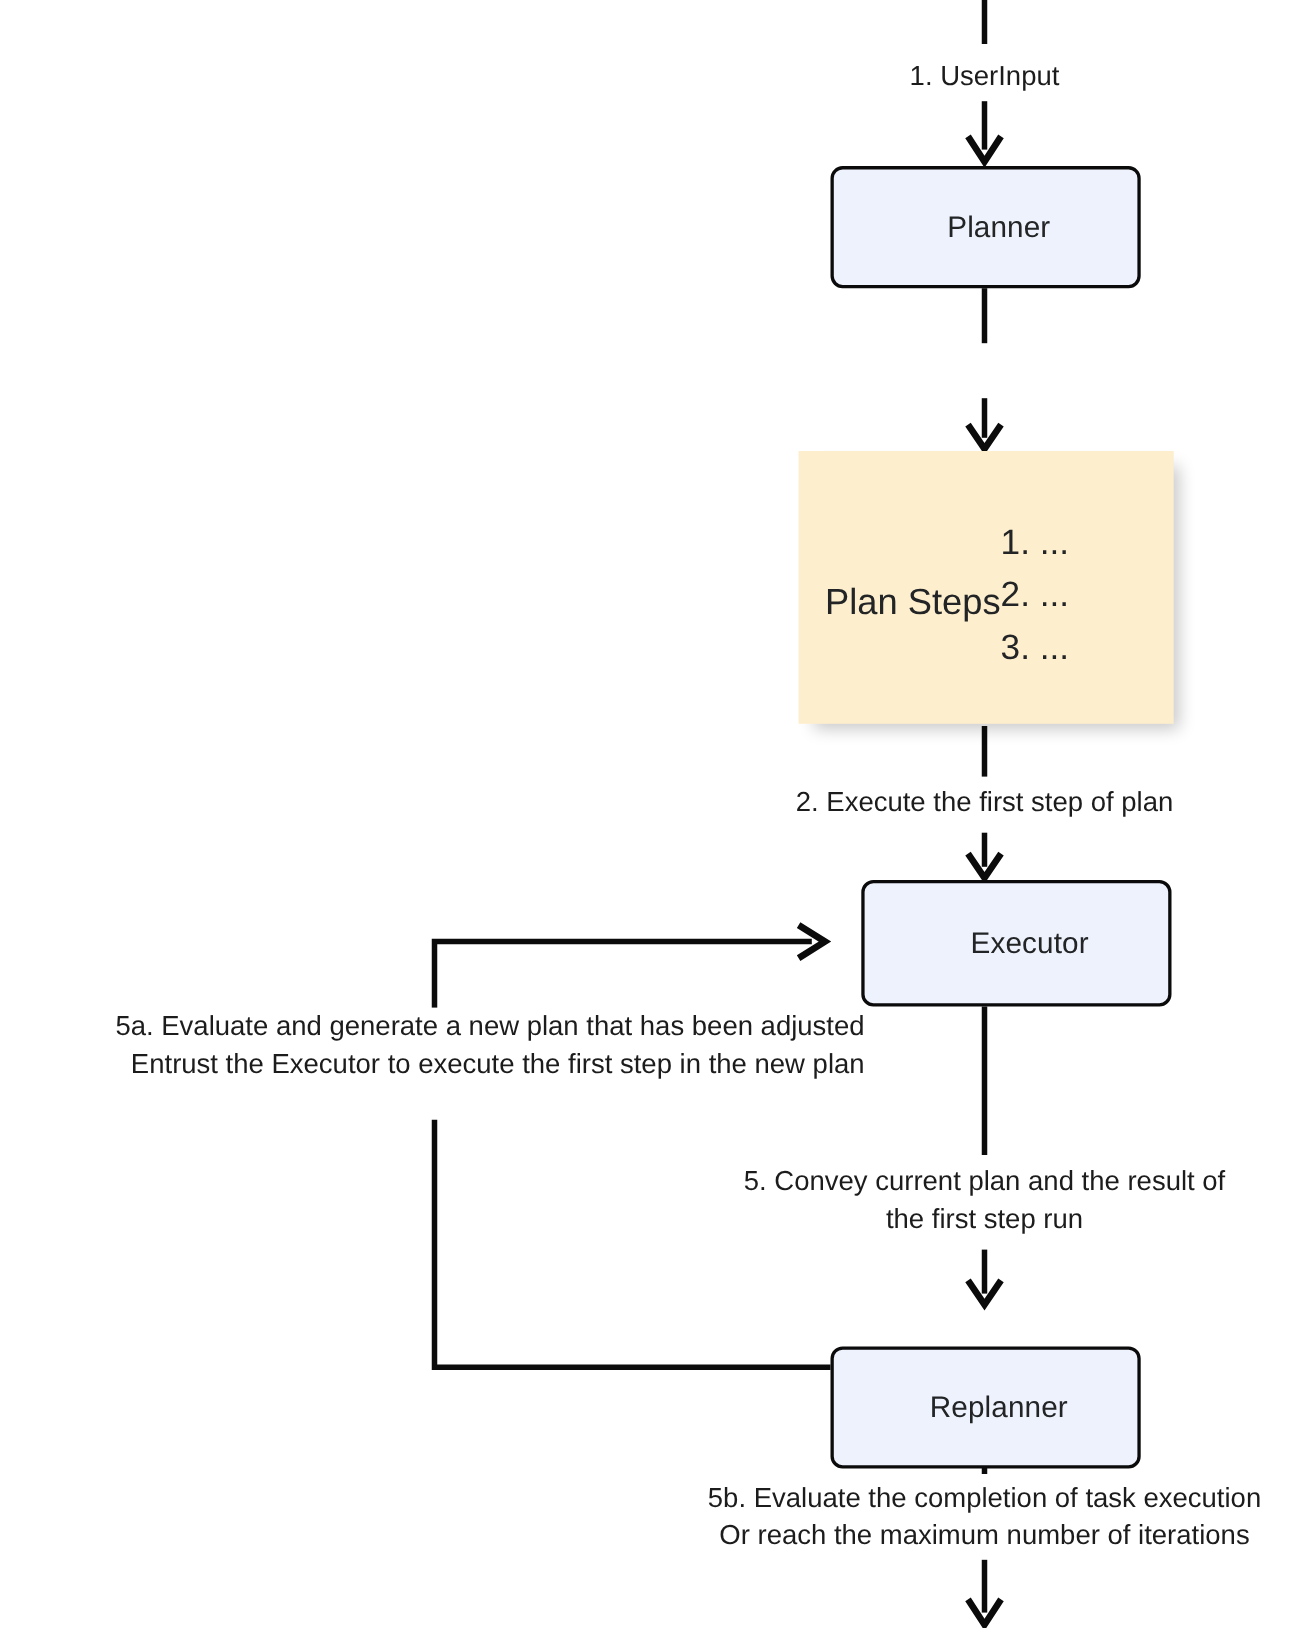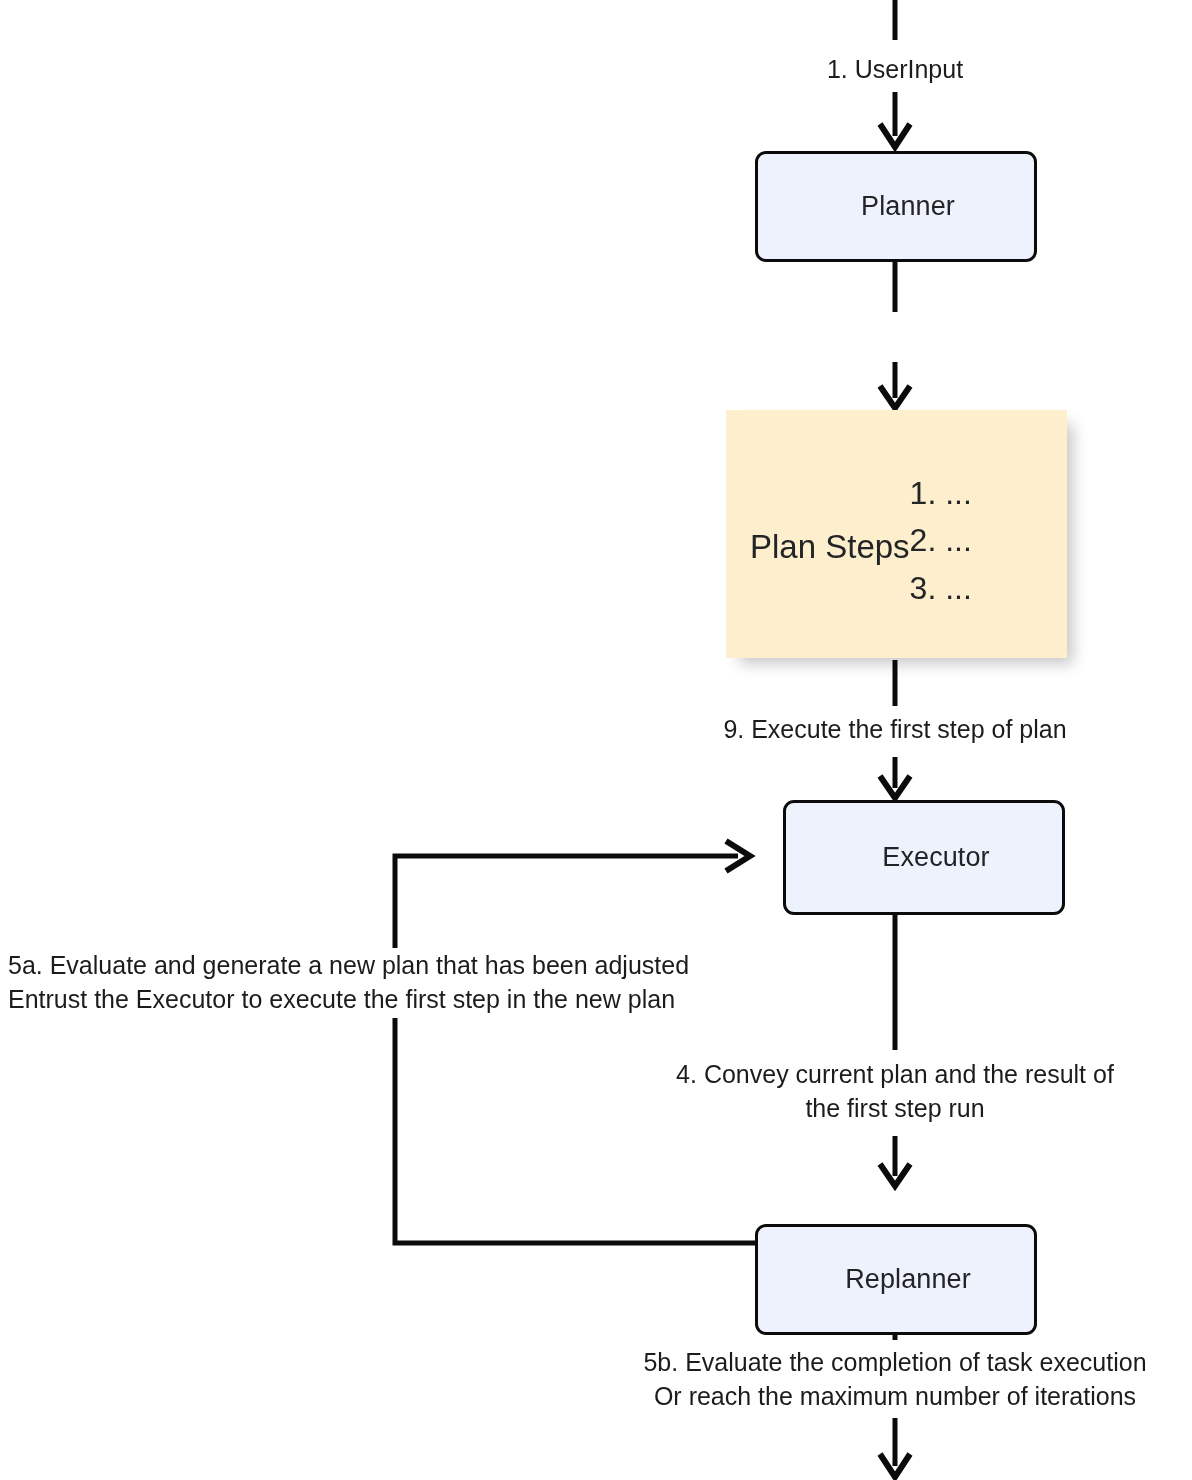--- a/index.html
+++ b/index.html
@@ -134,30 +134,30 @@
 
   <div class="node node-note" style="left:726px; top:410px; width:341px; height:248px;">
     <div class="note-title">Plan Steps</div>
     <div class="note-steps">
       <div class="note-step">1. ...</div>
       <div class="note-step">2. ...</div>
       <div class="note-step">3. ...</div>
     </div>
   </div>
 
-  <div class="edge-label lbl-center" style="left:895px; top:712px; width:560px;">9. Execute the first step of plan</div>
+  <div class="edge-label lbl-center" style="left:895px; top:712px; width:560px;">2. Execute the first step of plan</div>
 
   <div class="node node-proc" style="left:755px; top:800px; width:282px; height:115px;margin-left:28px;">
     <span class="node-label">Executor</span>
   </div>
 
-  <div class="edge-label" style="left:2px; top:948px; width:790px; text-align:left;">5a. Evaluate and generate a new plan that has been adjusted
+  <div class="edge-label" style="left:2px; top:916px; width:790px; text-align:right;">5a. Evaluate and generate a new plan that has been adjusted
 Entrust the Executor to execute the first step in the new plan</div>
 
-  <div class="edge-label lbl-center" style="left:895px; top:1057px; width:540px;">4. Convey current plan and the result of
+  <div class="edge-label lbl-center" style="left:895px; top:1057px; width:540px;">5. Convey current plan and the result of
 the first step run</div>
 
   <div class="node node-proc" style="left:755px; top:1224px; width:282px; height:111px;">
     <span class="node-label">Replanner</span>
   </div>
 
   <div class="edge-label lbl-center" style="left:895px; top:1345px; width:600px;">5b. Evaluate the completion of task execution
 Or reach the maximum number of iterations</div>
 
 </div>

